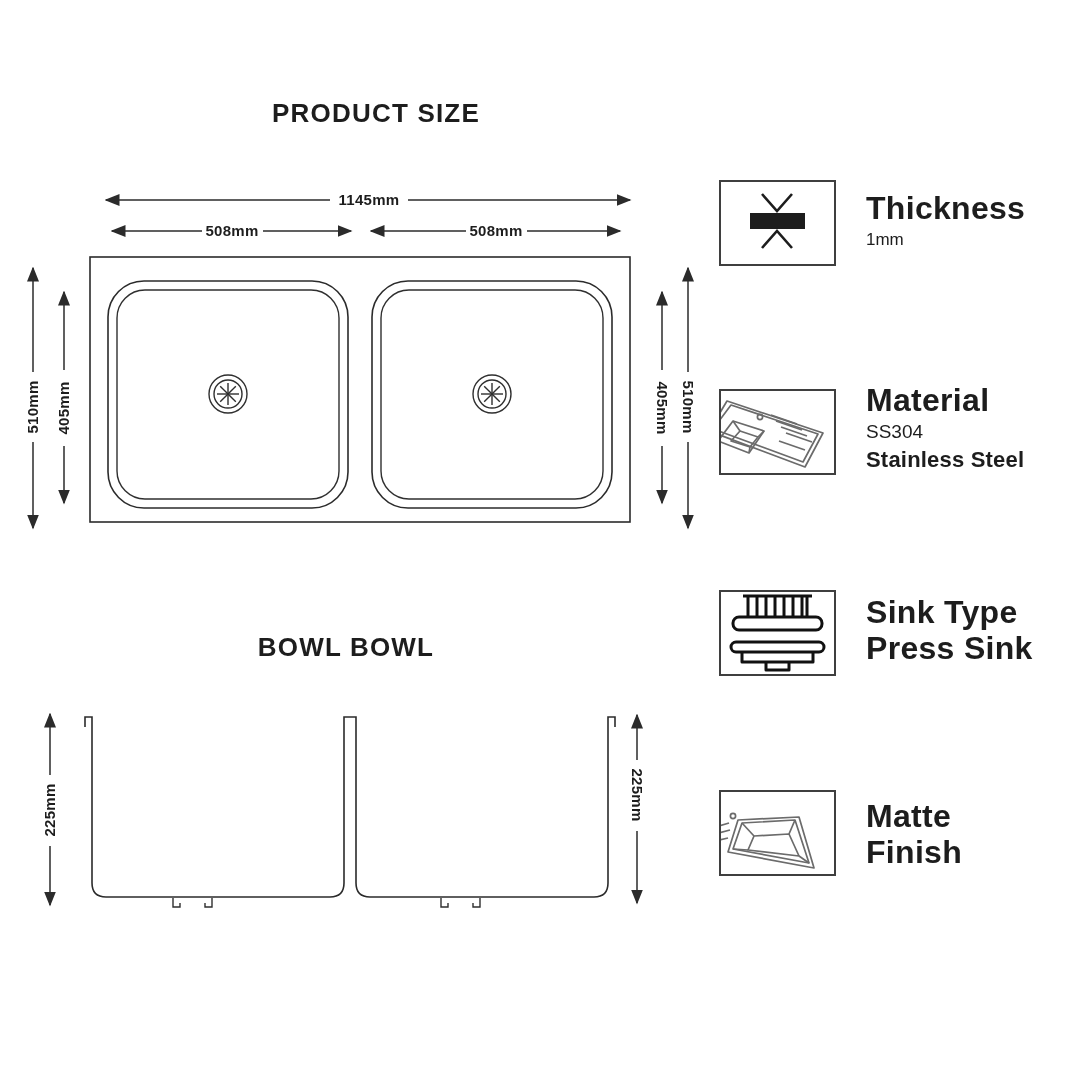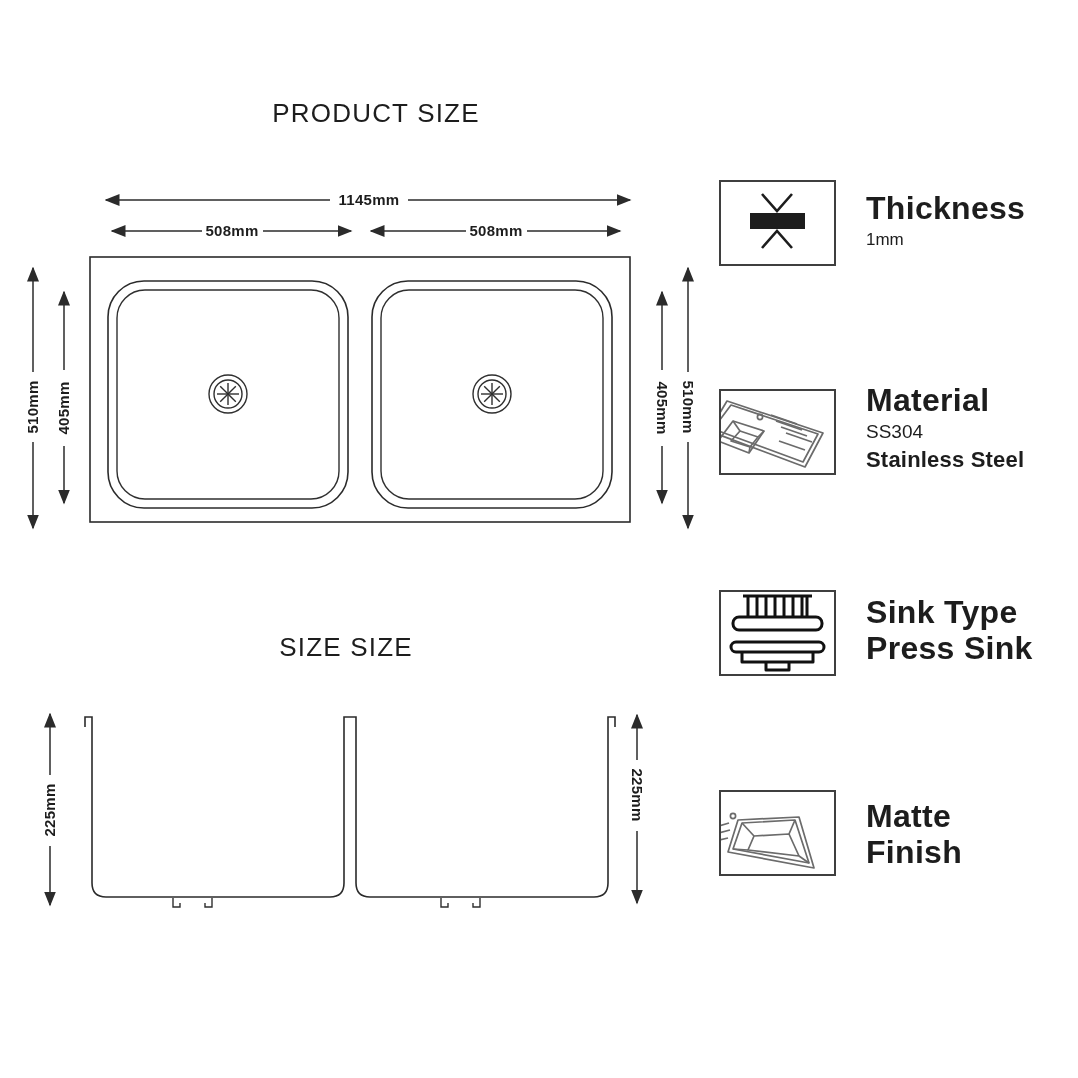--- a/index.html
+++ b/index.html
@@ -1,19 +1,19 @@
 <!DOCTYPE html>
 <html><head>
 <meta charset="utf-8">
 <style>
   html,body{margin:0;padding:0;background:#fff;}
   .canvas{position:relative;width:1078px;height:1078px;background:#ffffff;overflow:hidden;
           font-family:"Liberation Sans","DejaVu Sans",sans-serif;color:#1d1d1d;}
   .abs{position:absolute;}
-  .section-title{position:absolute;text-align:center;font-size:26px;font-weight:400;
+  .section-title{position:absolute;text-align:center;font-size:26px;font-weight:700;
                  letter-spacing:1.2px;color:#1d1d1d;white-space:nowrap;}
   svg{position:absolute;overflow:visible;}
   .dim-line{stroke:#2b2b2b;stroke-width:1.5;fill:none;}
   .draw-line{stroke:#2b2b2b;stroke-width:1.6;fill:none;}
   .thin-line{stroke:#2f2f2f;stroke-width:1.4;fill:none;}
   .dim-text{font-family:"Liberation Sans","DejaVu Sans",sans-serif;font-size:15px;
             font-weight:600;fill:#1d1d1d;letter-spacing:0.3px;}
   .icon-box{position:absolute;left:719px;width:117px;height:86px;border:2px solid #3f3f3f;
             box-sizing:border-box;display:flex;align-items:center;justify-content:center;
             background:#fff;overflow:hidden;}
@@ -102,21 +102,21 @@
       <text class="dim-text" x="662" y="238" text-anchor="middle" transform="rotate(90 662 238)" dy="5">405mm</text>
     </g>
 
     <g>
       <line class="dim-line" x1="688" y1="98" x2="688" y2="202" marker-start="url(#ah)"></line>
       <line class="dim-line" x1="688" y1="272" x2="688" y2="358" marker-end="url(#ah)"></line>
       <text class="dim-text" x="688" y="237" text-anchor="middle" transform="rotate(90 688 237)" dy="5">510mm</text>
     </g>
   </svg>
 
-  <div class="section-title" style="left:0;top:632px;width:692px;">SIZE SIZE</div>
+  <div class="section-title" style="left:0;top:632px;width:692px;">BOWL BOWL</div>
 
   <svg class="abs" style="left:0;top:630px;" width="720" height="320" viewBox="0 0 720 320">
 
     <g>
       <path class="draw-line" d="M 85,97 L 85,87 L 92,87 L 92,253 Q 92,267 106,267 L 330,267 Q 344,267 344,253 L 344,87 L 356,87 L 356,253 Q 356,267 370,267 L 594,267 Q 608,267 608,253 L 608,87 L 615,87 L 615,97"></path>
 
       <path class="thin-line" d="M 173,268 l 0,9 l 7,0 l 0,-4"></path>
       <path class="thin-line" d="M 212,268 l 0,9 l -7,0 l 0,-4"></path>
 
       <path class="thin-line" d="M 441,268 l 0,9 l 7,0 l 0,-4"></path>

